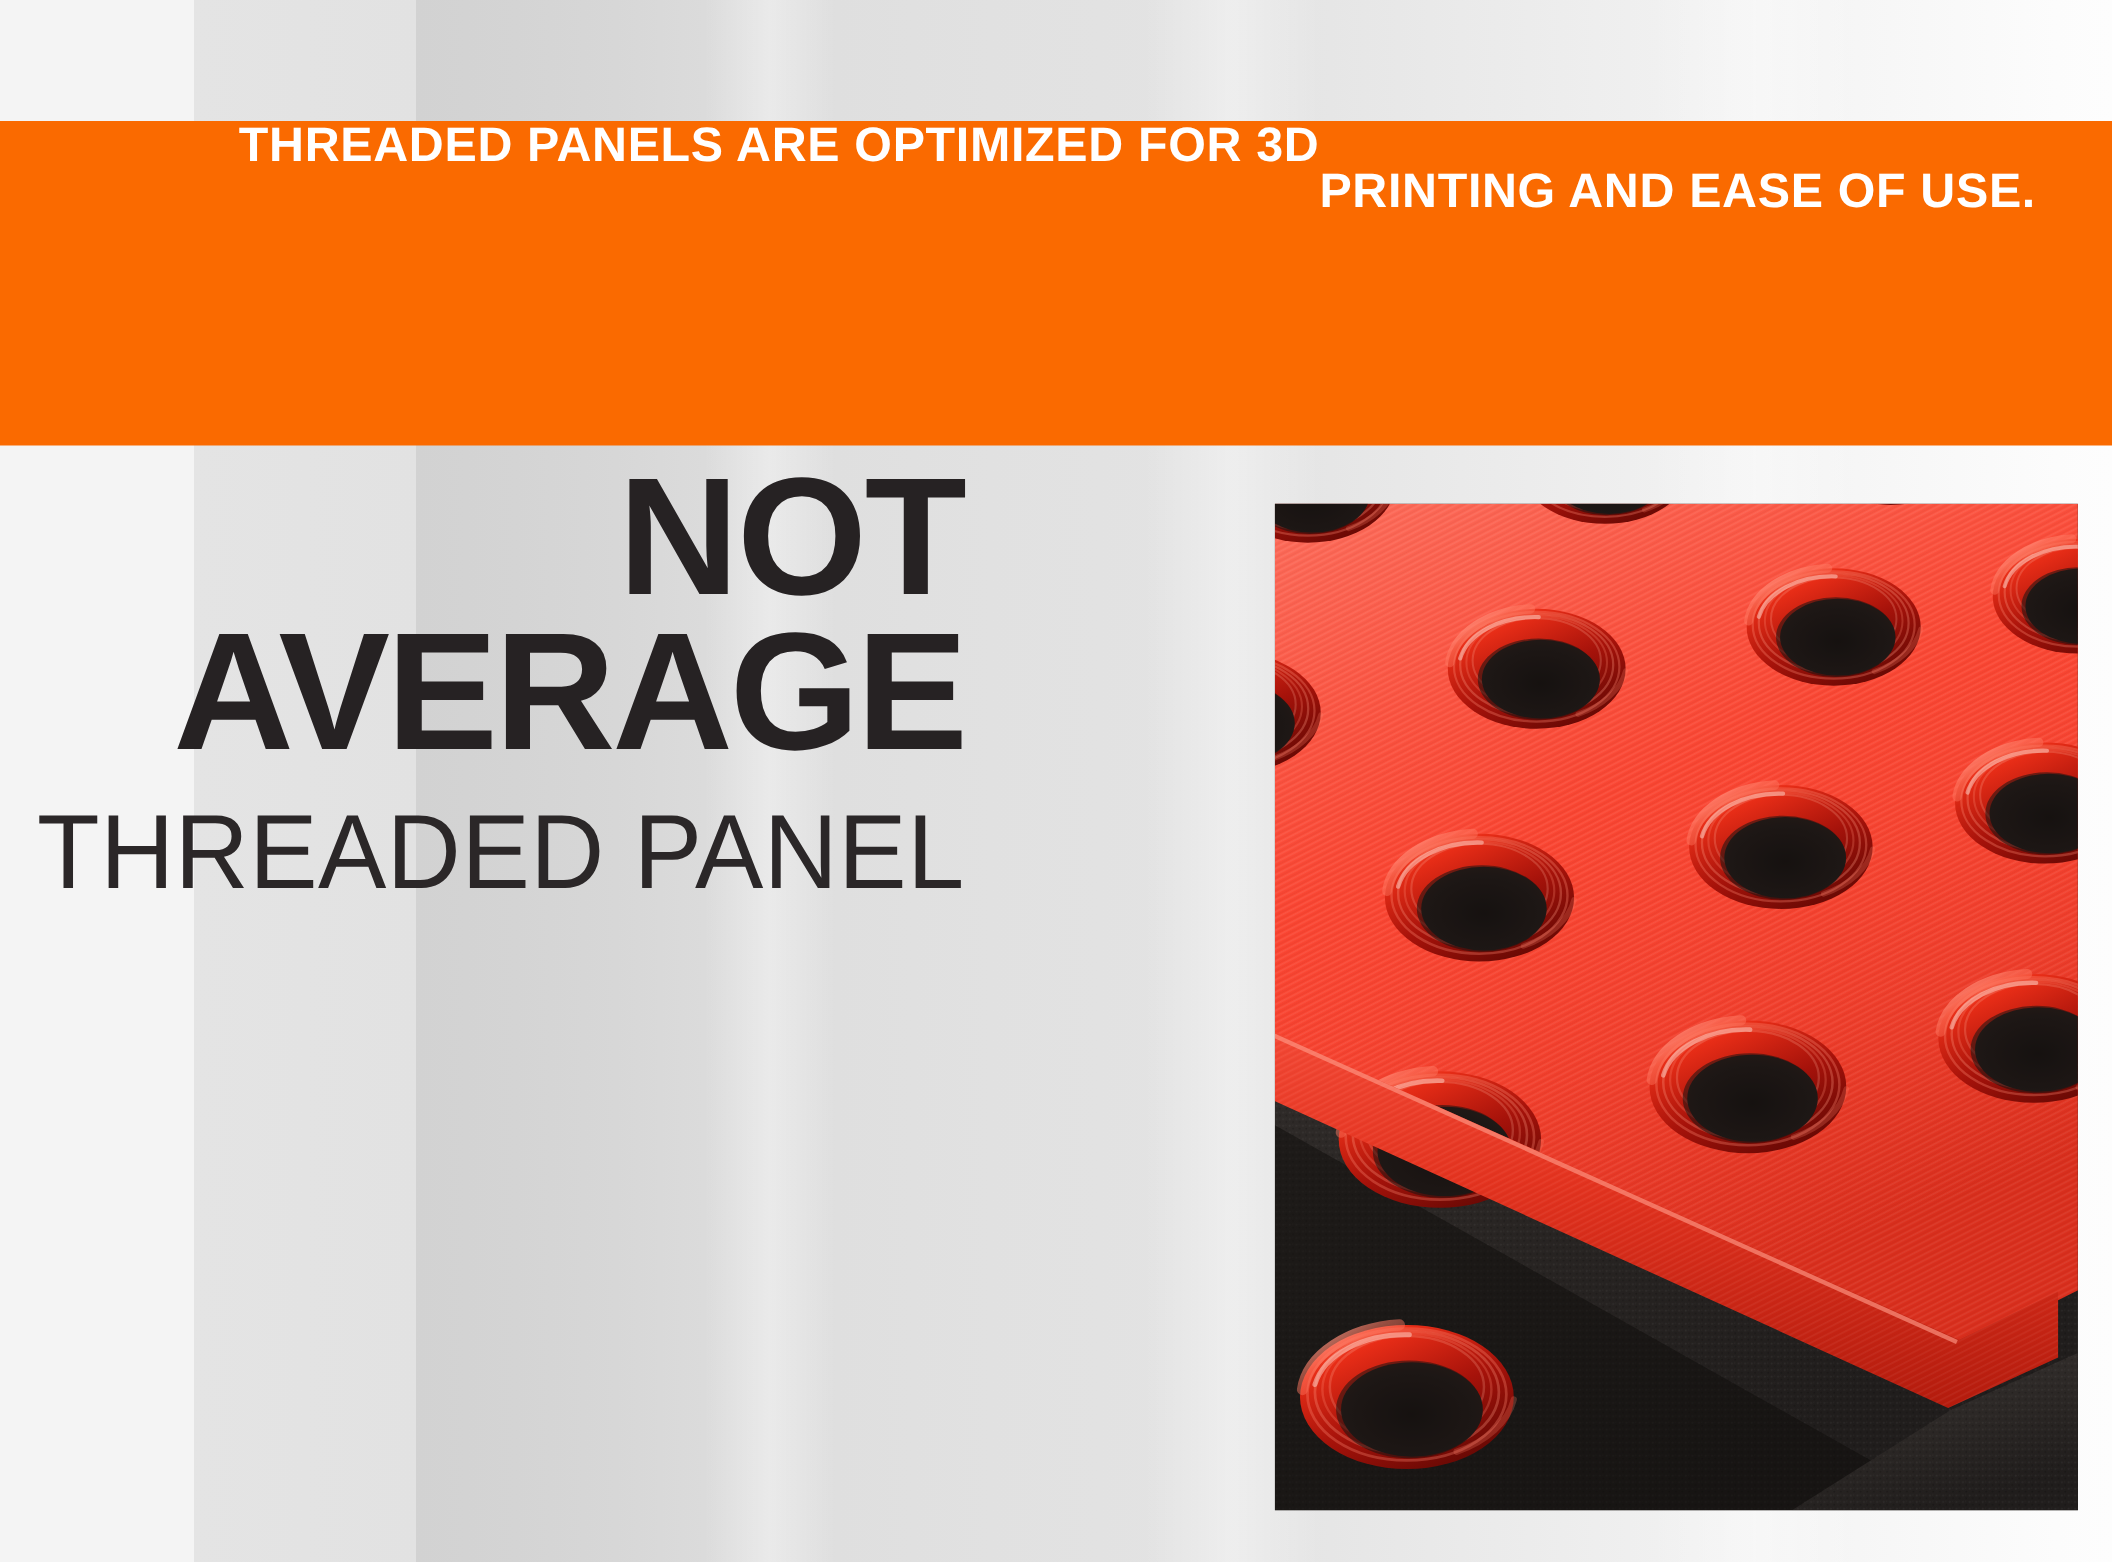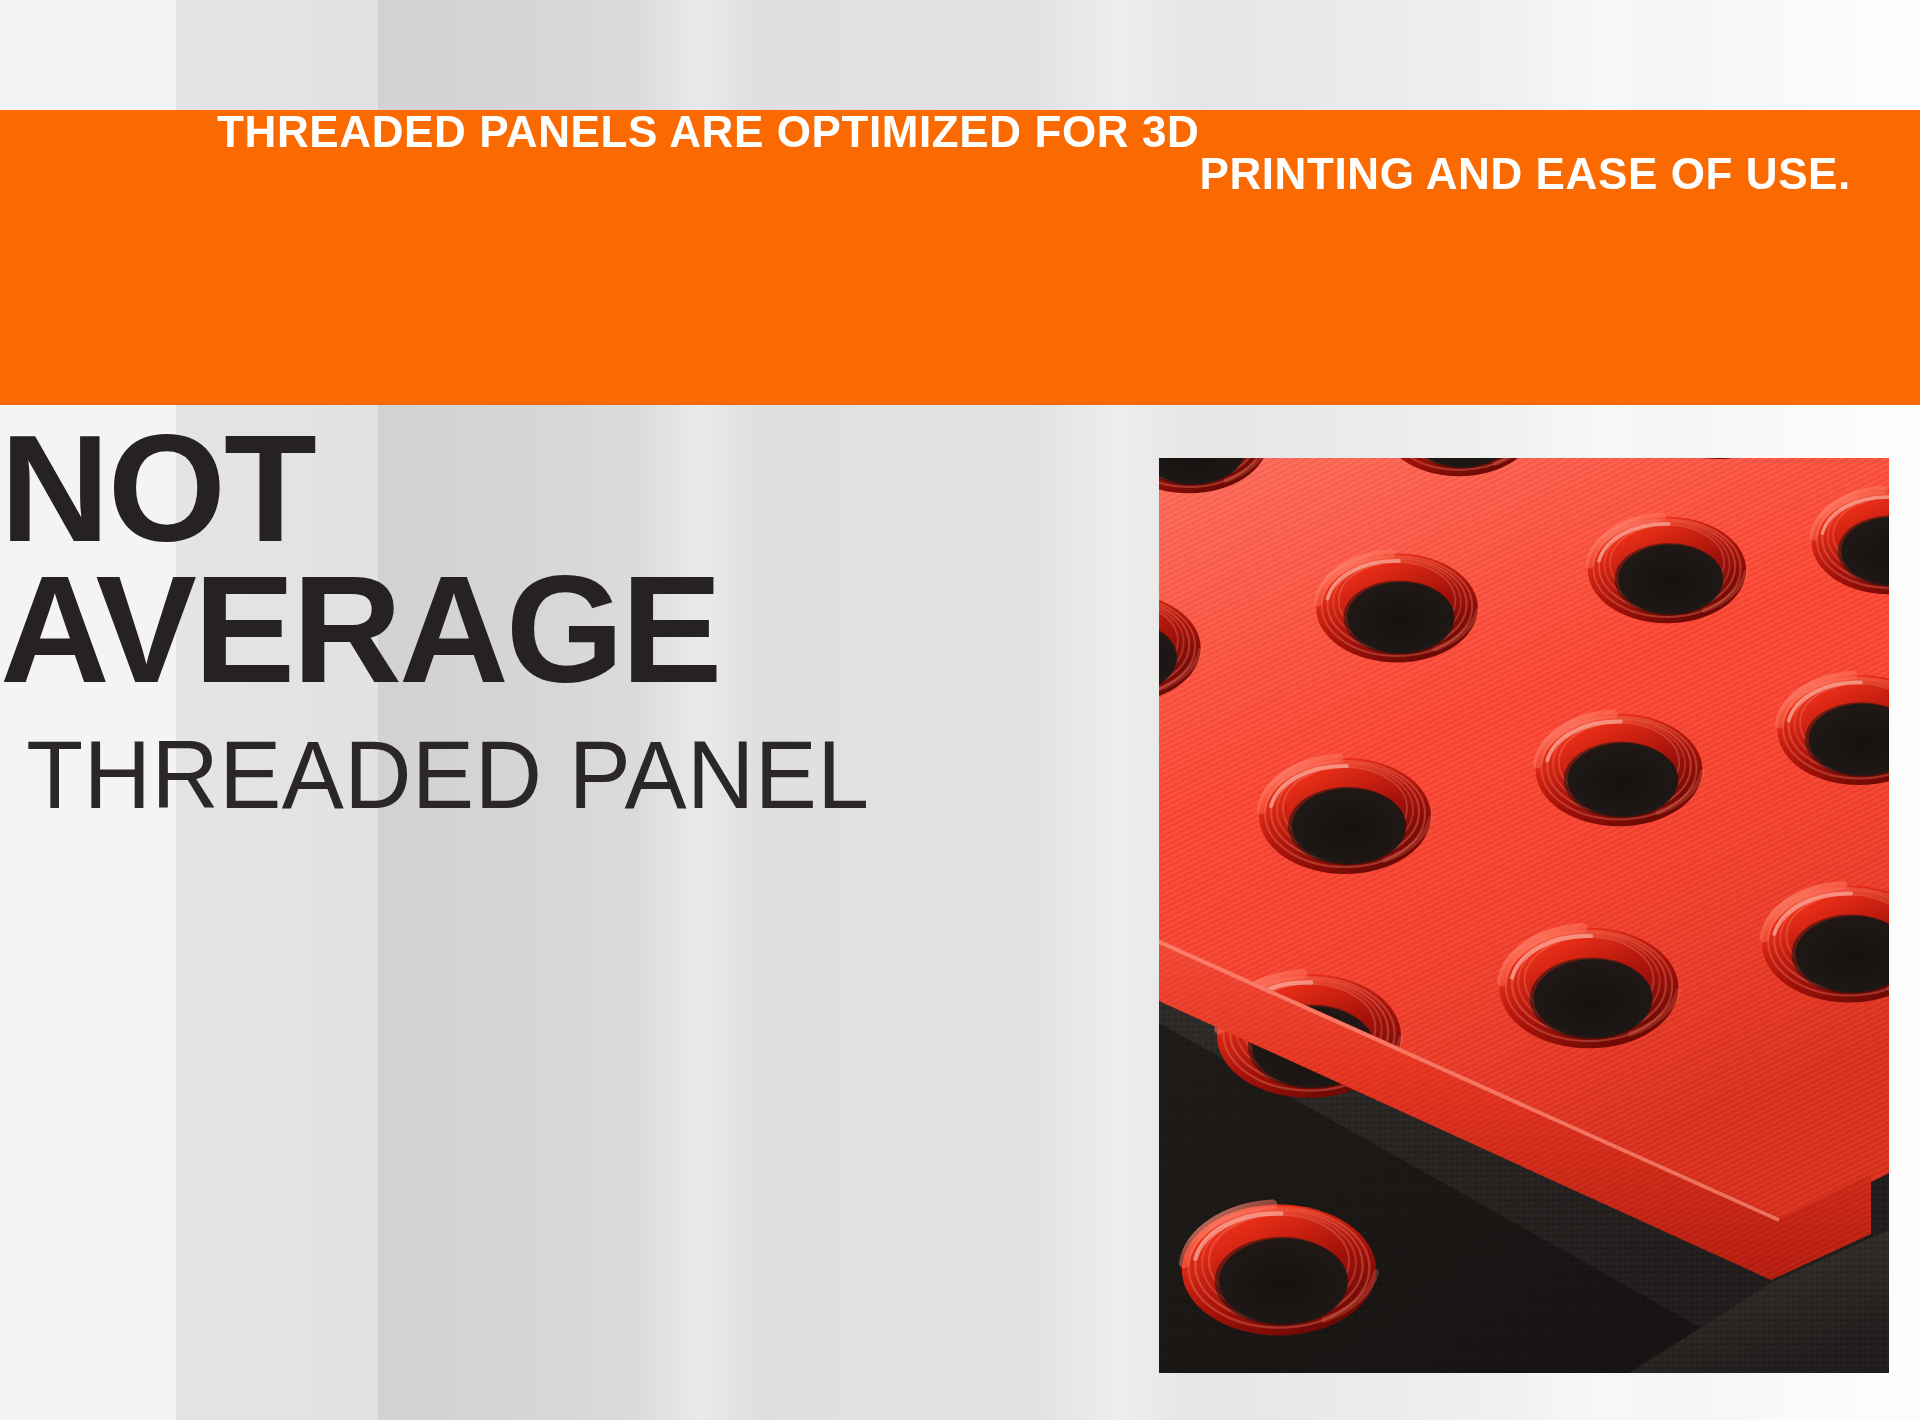--- a/index.html
+++ b/index.html
@@ -70,21 +70,21 @@
     white-space:nowrap;
   }
   .banner-line + .banner-line { margin-top:42px; }
 
   
   .headline {
     position:absolute;
     left:0;
     top:404px;
     width:905px;
-    text-align:left;
+    text-align:right;
     color:#262223;
     padding-right:28px;
   }
   .h-line {
     display:block;
     font-family:"Liberation Sans", sans-serif;
     line-height:0.93;
     letter-spacing:-2px;
     white-space:nowrap;
   }

